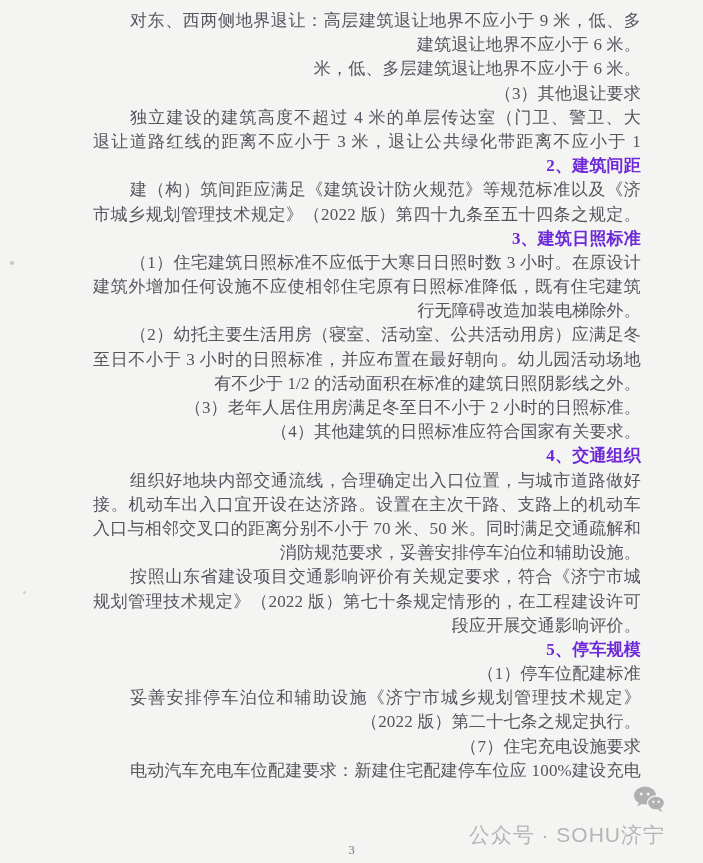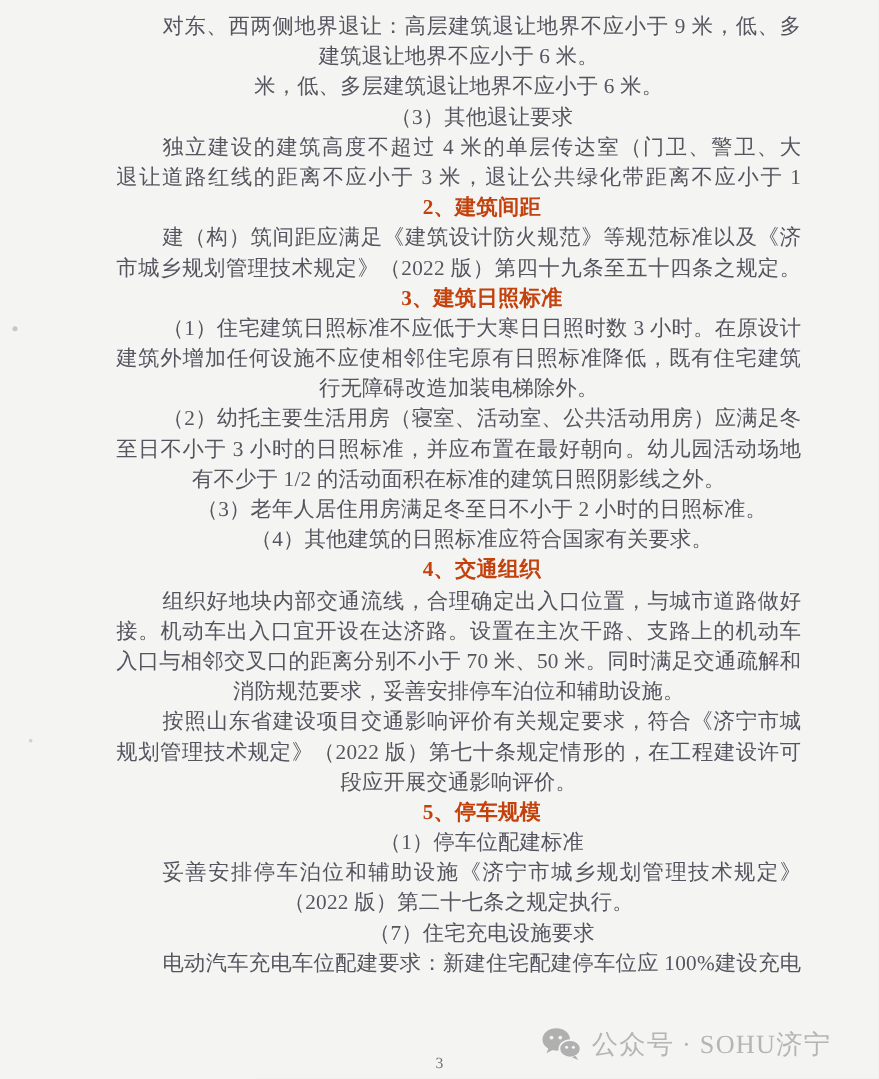--- a/index.html
+++ b/index.html
@@ -21,44 +21,45 @@
     top: 9px;
     left: 93px;
     width: 548px;
   }
   .line {
     height: 24.2px;
     line-height: 24.2px;
     font-size: 17px;
     color: #56545f;
     overflow: hidden;
-    text-align: center;
+    text-align: right;
     letter-spacing: 0.2px;
   }
   .line.ind { text-indent: 37px; }
   .line.bold {
     font-weight: bold;
-    color: #c2410c;
+    color: #6d28d9;
   }
   .line.just {
     text-align: justify;
     text-align-last: justify;
   }
   .watermark {
     position: absolute;
     right: 38px;
     bottom: 14px;
     display: flex;
     align-items: flex-end;
     gap: 8px;
     color: #b5b5b5;
     font-size: 21px;
     letter-spacing: 1px;
     white-space: nowrap;
-    font-family: Liberation Serif, serif;
+    font-family: Liberation Sans, sans-serif;
+    flex-direction: column;
   }
   .wm-icon { width: 32px; height: 28px; flex: 0 0 auto; }
   .page-number {
     position: absolute;
     left: 0;
     right: 0;
     bottom: 5px;
     text-align: center;
     font-size: 12.5px;
     color: #6e6c76;

